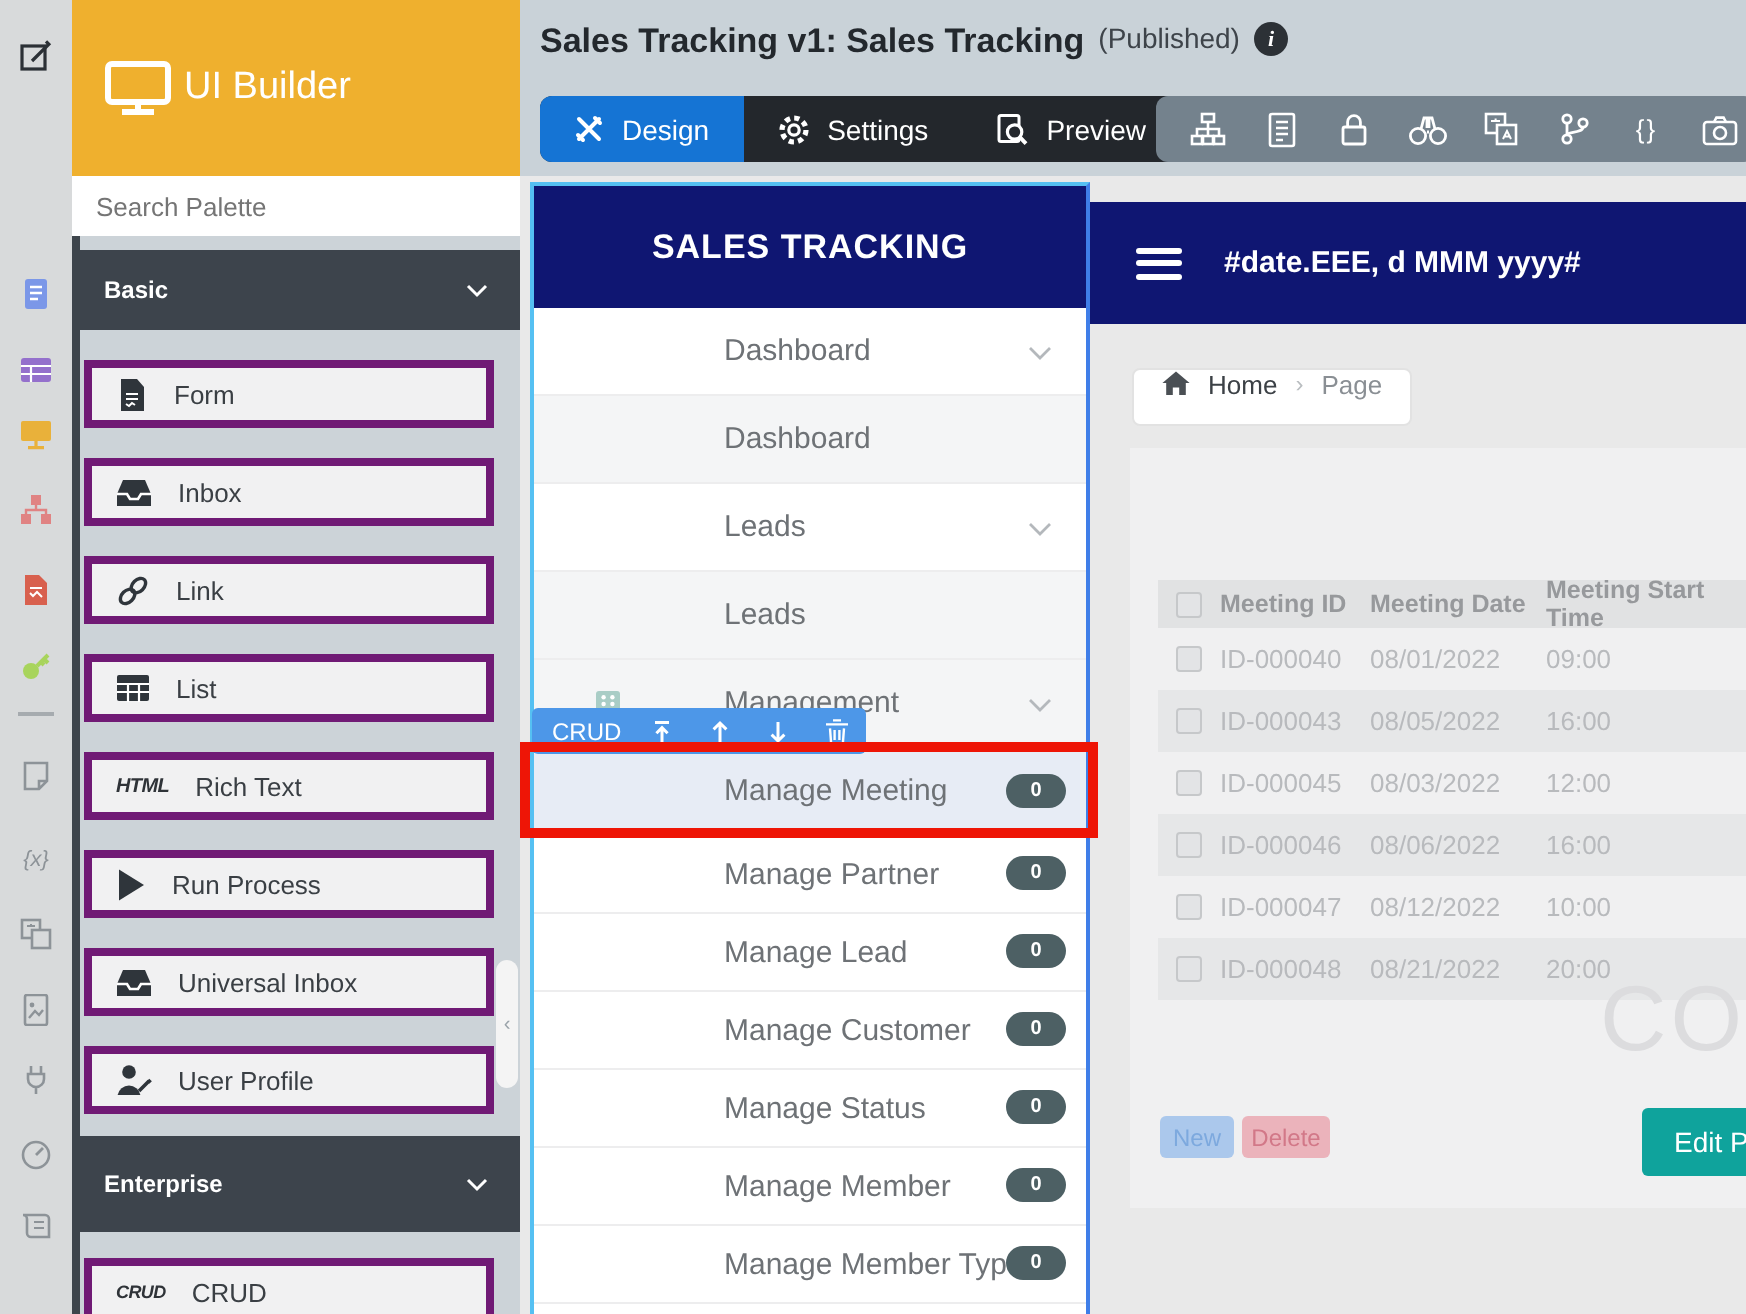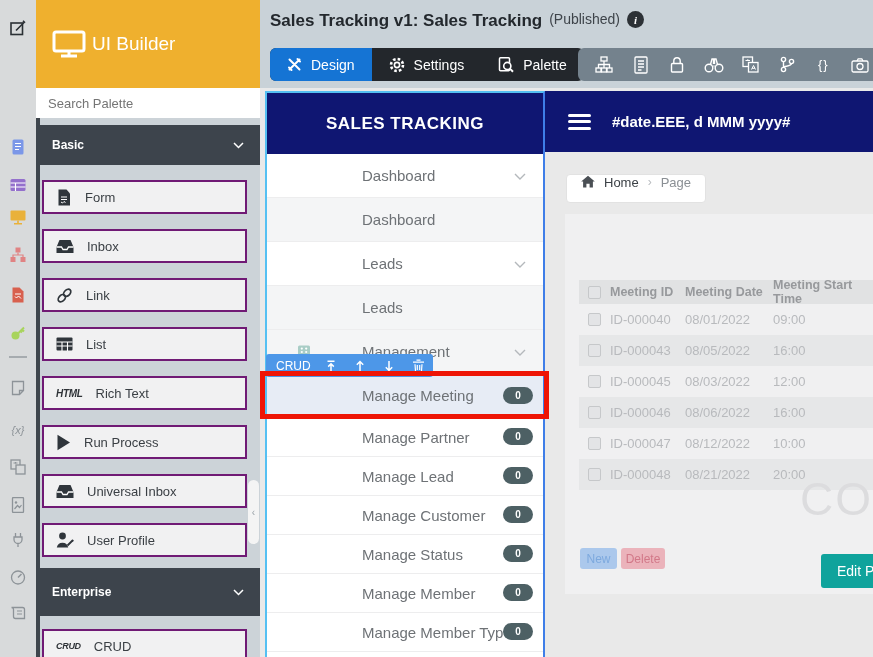--- a/index.html
+++ b/index.html
@@ -18,21 +18,21 @@
   .ui-header{height:88px;background:#efb02e;display:flex;align-items:center;gap:6px;padding-left:16px;
              color:#fff;font-size:19px;box-sizing:border-box}
   .search-wrap{height:30px;background:#fff}
   .search-wrap input{width:100%;height:30px;border:0;outline:none;padding:0 12px;font-size:13px;color:#4a4f54;
              box-sizing:border-box;background:#fff;font-family:"Liberation Sans",sans-serif}
   .pal-scroll{position:absolute;left:0;top:118px;bottom:0;width:4px;background:#3e454c;z-index:3}
   .sec-head{background:#3d444c;color:#fff;font-size:12px;font-weight:bold;height:40px;display:flex;
             align-items:center;justify-content:space-between;padding:0 16px;box-sizing:border-box}
   #enterprise-head{height:48px;margin-top:11px}
   #basic-head{margin-top:7px}
-  .pal-item{margin:15px 13px 0 6px;height:34px;background:#f1f1f2;border:2px solid #701a75;display:flex;
+  .pal-item{margin:15px 13px 0 6px;height:34px;background:#f1f1f2;border:4px solid #701a75;display:flex;
             align-items:center;gap:13px;padding-left:12px;font-size:13px;color:#3a3f44;box-sizing:border-box}
   .pal-item:nth-of-type(1){margin-top:11px}
   .glyph-ic{font-size:10px;font-style:italic;font-weight:bold;color:#2f3338;letter-spacing:-.3px}
   .collapse-handle{position:absolute;right:1px;top:480px;width:11px;height:64px;background:#f4f4f4;
             border-radius:6px;color:#9aa3a9;font-size:10px;display:flex;align-items:center;justify-content:center;z-index:4}
 
   
   .topbar{position:absolute;left:260px;top:0;width:613px;height:88px;background:#c9d2d8}
   .titlebar{position:absolute;left:10px;top:11px;display:flex;align-items:flex-start;gap:7px;white-space:nowrap}
   .app-title{font-size:17px;font-weight:bold;color:#23282d}
@@ -65,21 +65,21 @@
          background:#4d6064;color:#fff;font-size:10px;font-weight:bold;display:flex;align-items:center;justify-content:center}
 
   .crud-toolbar{position:absolute;left:6px;top:266px;width:167px;height:23px;background:#4d97e8;border-radius:3px;
          display:flex;align-items:center;color:#fff;z-index:5}
   .crud-toolbar .lbl{font-size:12px;padding:0 6px 0 10px}
   .crud-toolbar .abtn{width:31px;display:flex;justify-content:center}
 
   .red-box{position:absolute;left:0;top:283px;width:289px;height:48px;border:5px solid #ee1506;box-sizing:border-box;z-index:6}
 
   
-  .preview{position:absolute;left:285px;top:3px;width:328px;height:484px}
+  .preview{position:absolute;left:285px;top:13px;width:328px;height:484px}
   .pv-header{height:61px;background:#0f1672;display:flex;align-items:center;gap:21px;padding-left:23px;
              color:#fff;font-size:15px;font-weight:bold;box-sizing:border-box}
   .burger span{display:block;width:23px;height:3px;background:#fff;border-radius:2px;margin:3.5px 0}
   .breadcrumb{position:absolute;left:21px;top:83px;height:29px;background:#fff;border:1px solid #e2e2e2;border-radius:4px;
              display:flex;gap:9px;padding:0 14px;font-size:13px;box-sizing:border-box}
   .bc-home{color:#3c4146}.bc-sep{color:#b9bdc0;font-size:12px}.bc-cur{color:#8a8f94}
   .card{position:absolute;left:20px;top:123px;width:320px;height:380px;background:#f0f0f1}
   .gtable{position:absolute;left:14px;top:66px;width:300px}
   .trow{display:flex;align-items:center;height:31px;font-size:13px;color:#b8babd}
   .trow.thead{height:24px;background:#e1e2e3;font-size:12.5px;font-weight:bold;color:#97999c}
@@ -309,21 +309,21 @@
             <circle cx="8" cy="8" r="2.6" fill="none" stroke="#fff" stroke-width="1.6"></circle>
           </svg>
         <span>Settings</span>
       </div>
       <div class="tab">
         <svg width="16" height="16" viewBox="0 0 16 16">
             <rect x="1.5" y="0.8" width="10" height="13" rx="1" fill="none" stroke="#fff" stroke-width="1.5"></rect>
             <circle cx="9.3" cy="9" r="3.6" fill="#23272c" stroke="#fff" stroke-width="1.6"></circle>
             <path d="M11.9 11.6 L15 14.8" stroke="#fff" stroke-width="2"></path>
           </svg>
-        <span>Palette</span>
+        <span>Preview</span>
       </div>
     </div>
     <div class="mini-toolbar">
       <span class="mic">
         <svg width="18" height="17" viewBox="0 0 18 17">
             <g fill="none" stroke="#fff" stroke-width="1.3">
               <rect x="6" y="1" width="6" height="4"></rect>
               <rect x="1" y="12" width="5" height="4"></rect>
               <rect x="6.5" y="12" width="5" height="4"></rect>
               <rect x="12" y="12" width="5" height="4"></rect>

